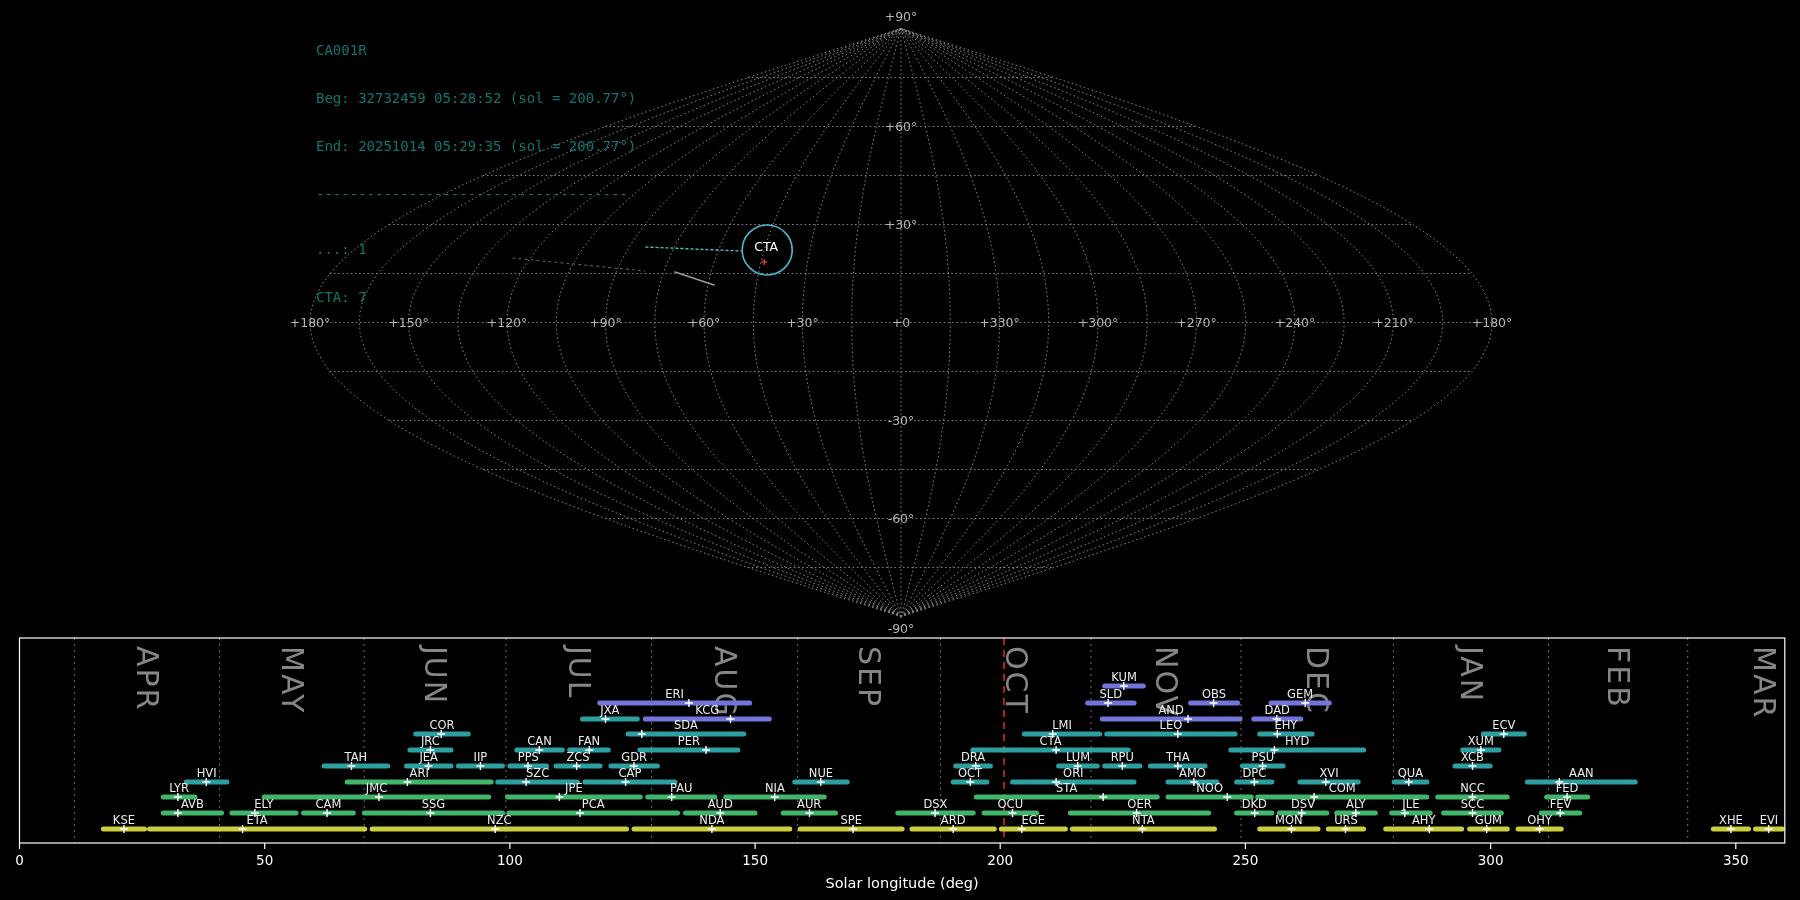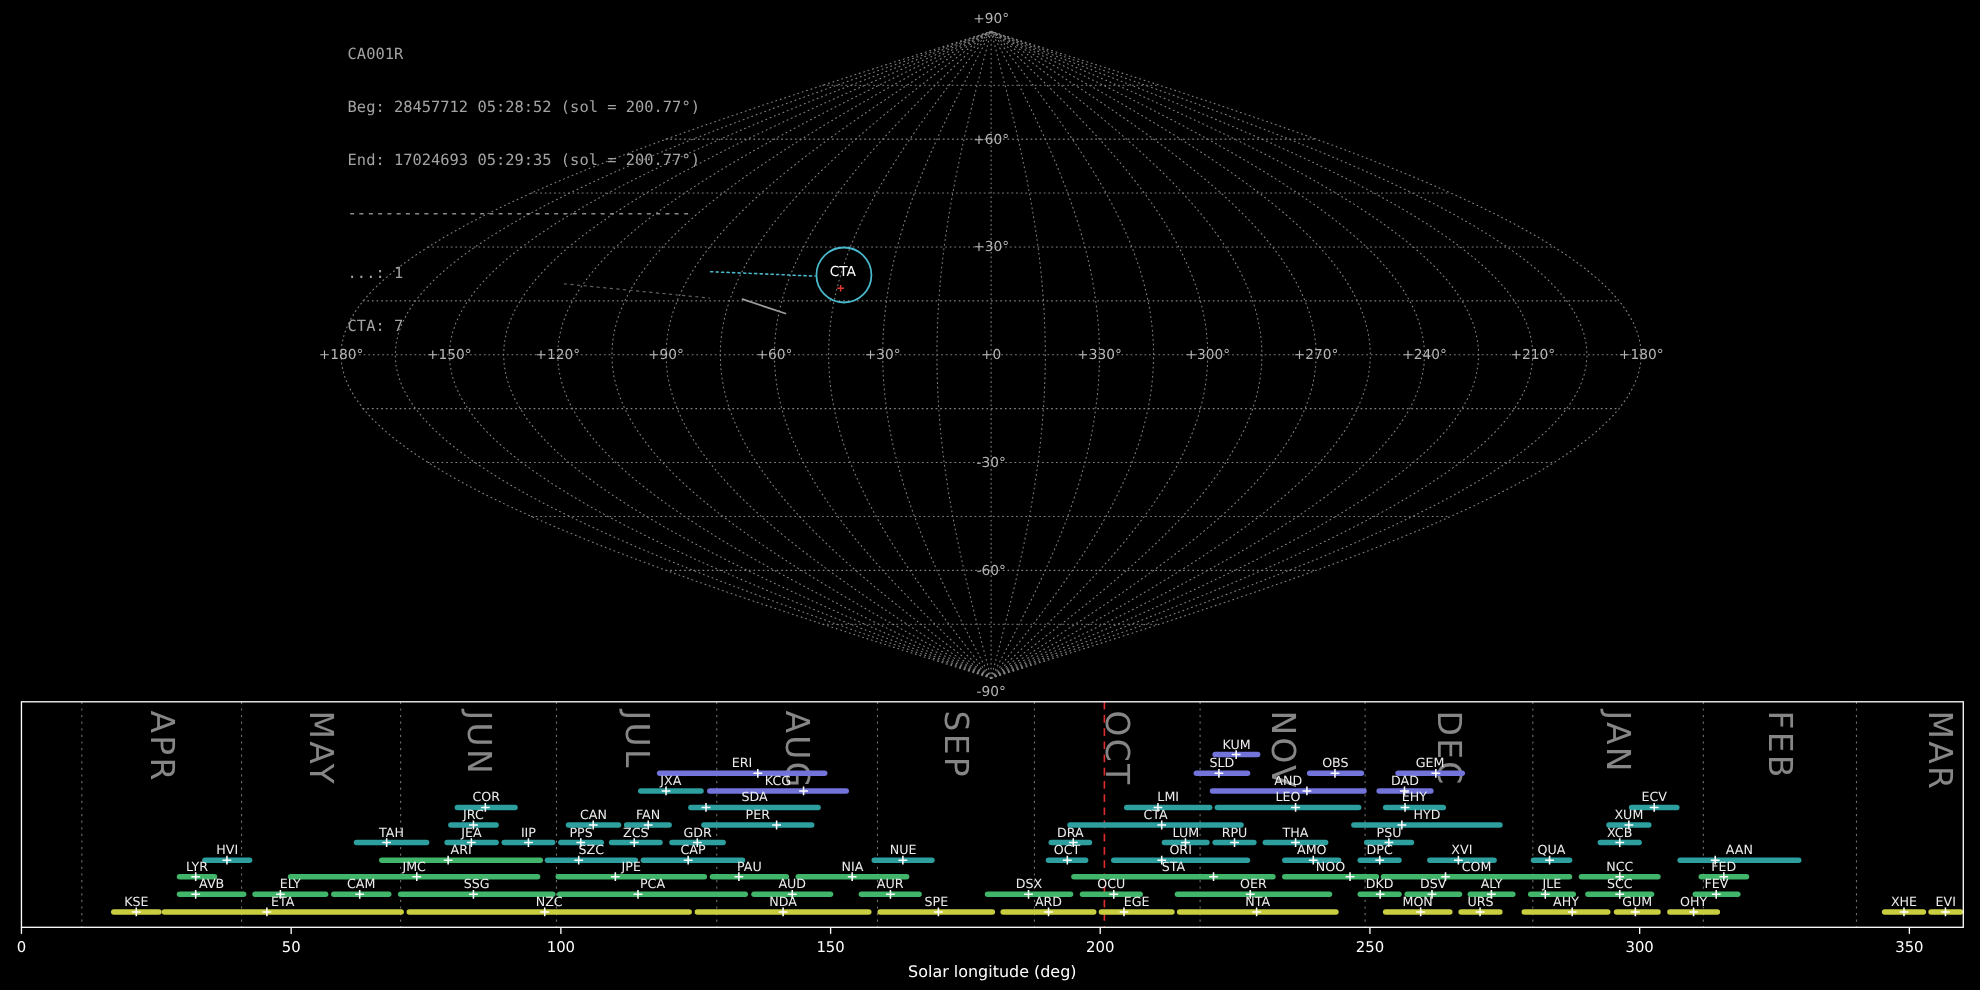--- a/index.html
+++ b/index.html
@@ -1,33 +1,33 @@
 <!DOCTYPE html>
 <html><head>
 <meta charset="utf-8">
 <style>
   html,body{margin:0;padding:0;background:#000;}
   #stage{position:relative;width:1800px;height:900px;background:#000;overflow:hidden;
          font-family:"DejaVu Sans",sans-serif;}
-  .run-info{position:absolute;left:316px;top:10px;color:#a3a3a3;z-index:5;
+  .run-info{position:absolute;left:316px;top:10px;color:#0f766e;z-index:5;
             font-family:"DejaVu Sans Mono",monospace;font-size:14px;line-height:16px;
             white-space:pre;}
   .run-info .gap{margin-top:7px;}
   #plot{position:absolute;left:0;top:0;}
   svg text{font-family:"DejaVu Sans",sans-serif;}
 </style>
 </head>
 <body>
 
 <div id="stage">
 
   <div class="run-info">
     <div>CA001R</div>
-    <div>Beg: 28457712 05:28:52 (sol = 200.77°)</div>
-    <div>End: 17024693 05:29:35 (sol = 200.77°)</div>
+    <div>Beg: 32732459 05:28:52 (sol = 200.77°)</div>
+    <div>End: 20251014 05:29:35 (sol = 200.77°)</div>
     <div>-------------------------------------</div>
     <div class="gap">...: 1</div>
     <div>CTA: 7</div>
   </div>
 
   <svg id="plot" width="1800" height="900" viewBox="0 0 1800 900">
       <g fill="none" stroke="#9a9a9a" stroke-width="1" stroke-dasharray="0.8 3.4" stroke-linecap="round" opacity="0.85">
         <line x1="748.0" y1="567.5" x2="1054.0" y2="567.5"></line>
         <line x1="605.5" y1="518.5" x2="1196.5" y2="518.5"></line>
         <line x1="483.1" y1="469.5" x2="1318.9" y2="469.5"></line>

